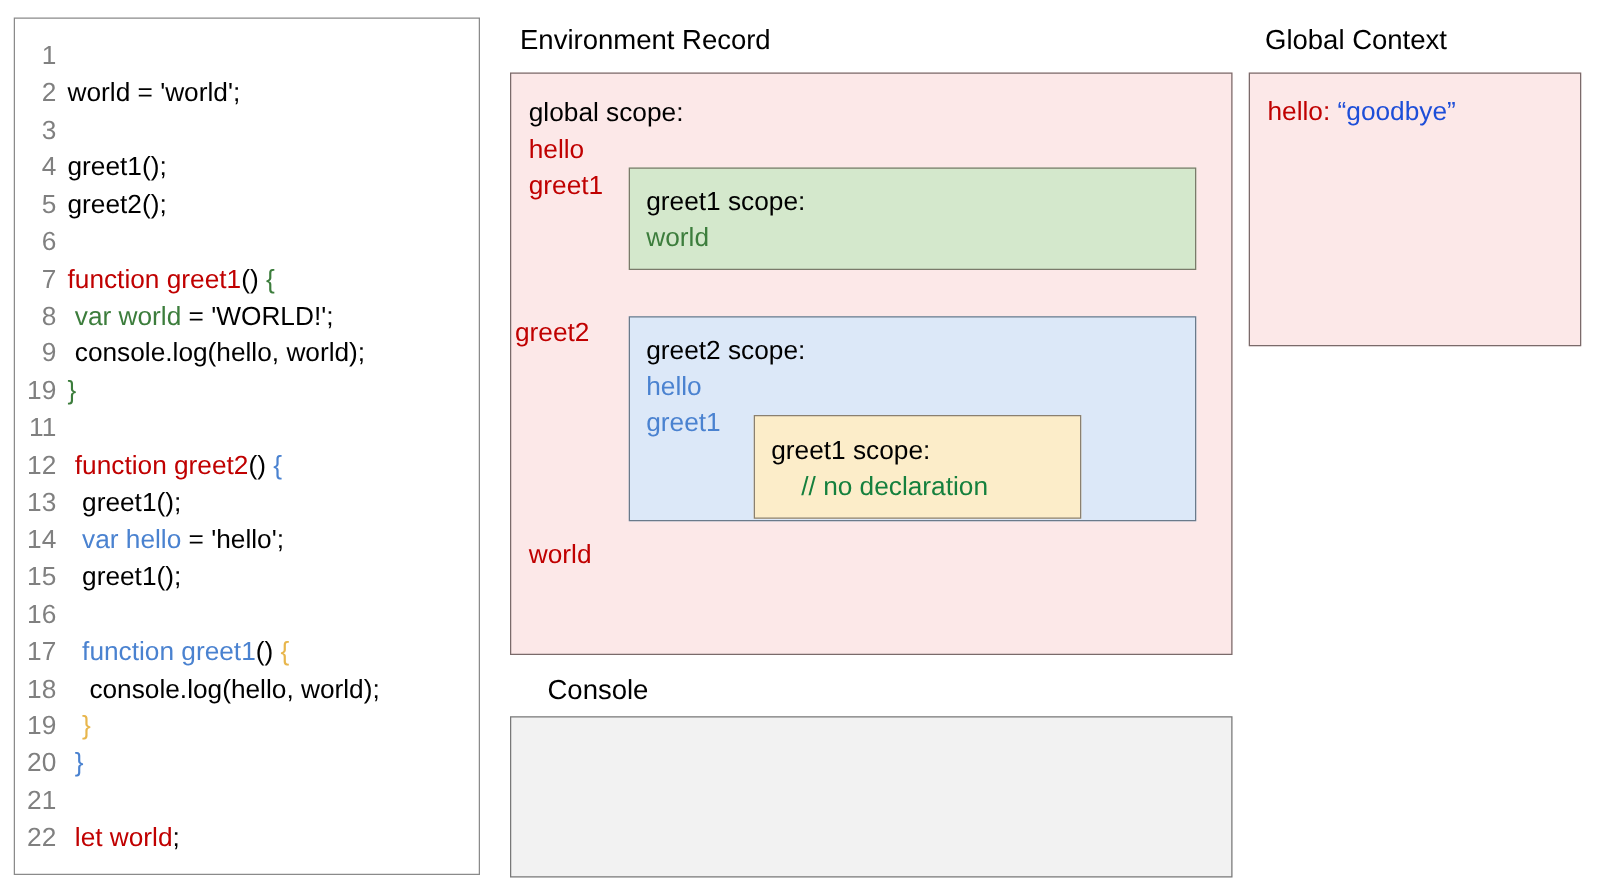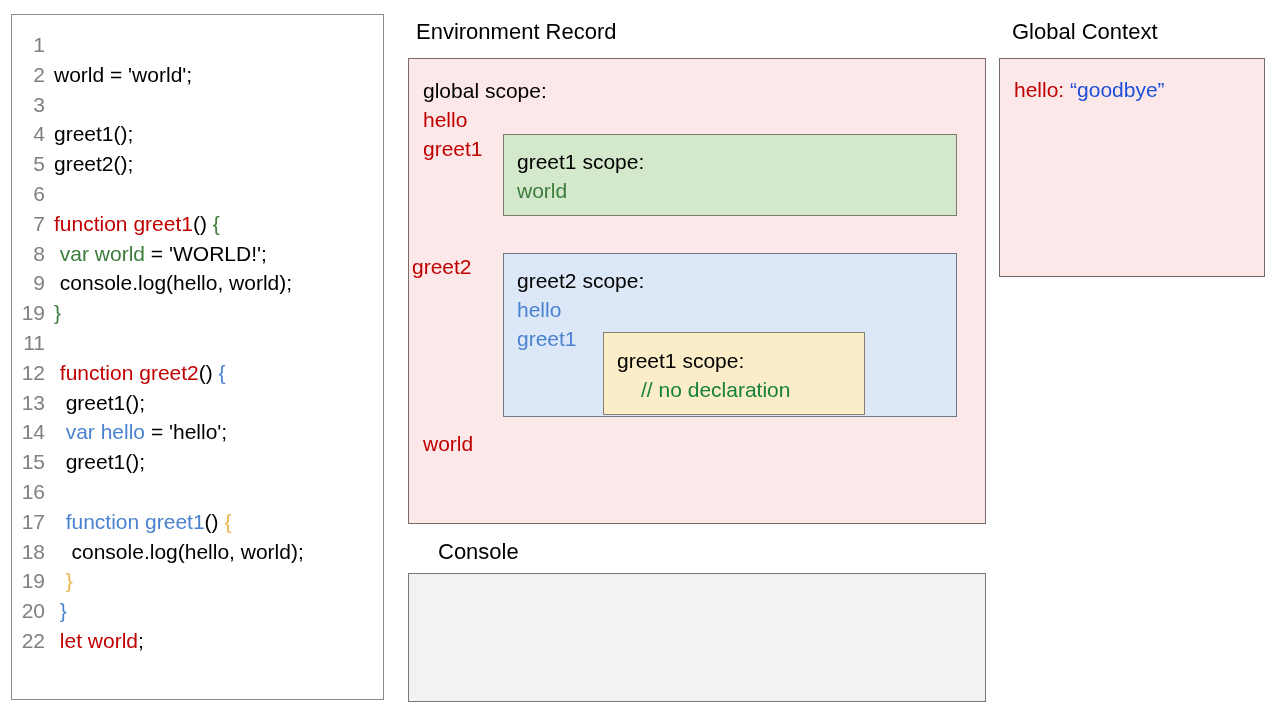--- a/index.html
+++ b/index.html
@@ -245,20 +245,21 @@
       <div class="code-line"><span class="ln">11</span><span class="code-text"></span></div>
       <div class="code-line"><span class="ln">12</span><span class="code-text"><span class="c-red"> function greet2</span><span class="c-black">() </span><span class="c-blue">{</span></span></div>
       <div class="code-line"><span class="ln">13</span><span class="code-text"><span class="c-black">  greet1();</span></span></div>
       <div class="code-line"><span class="ln">14</span><span class="code-text"><span class="c-blue">  var hello</span><span class="c-black"> = 'hello';</span></span></div>
       <div class="code-line"><span class="ln">15</span><span class="code-text"><span class="c-black">  greet1();</span></span></div>
       <div class="code-line"><span class="ln">16</span><span class="code-text"></span></div>
       <div class="code-line"><span class="ln">17</span><span class="code-text"><span class="c-blue">  function greet1</span><span class="c-black">() </span><span class="c-yellow">{</span></span></div>
       <div class="code-line"><span class="ln">18</span><span class="code-text"><span class="c-black">   console.log(hello, world);</span></span></div>
       <div class="code-line"><span class="ln">19</span><span class="code-text"><span class="c-yellow">  }</span></span></div>
       <div class="code-line"><span class="ln">20</span><span class="code-text"><span class="c-blue"> }</span></span></div>
+      <div class="code-line"><span class="ln">21</span><span class="code-text"></span></div>
       <div class="code-line"><span class="ln">22</span><span class="code-text"><span class="c-red"> let world</span><span class="c-black">;</span></span></div>
     </div>
 </div>
 
 <div class="panel-title" id="env-title">Environment Record</div>
 
 <div id="env-box">
   <div class="scope-text" id="global-scope-label">global scope:</div>
   <div class="scope-text" id="global-var-hello">hello</div>
   <div class="scope-text" id="global-var-greet1">greet1</div>

